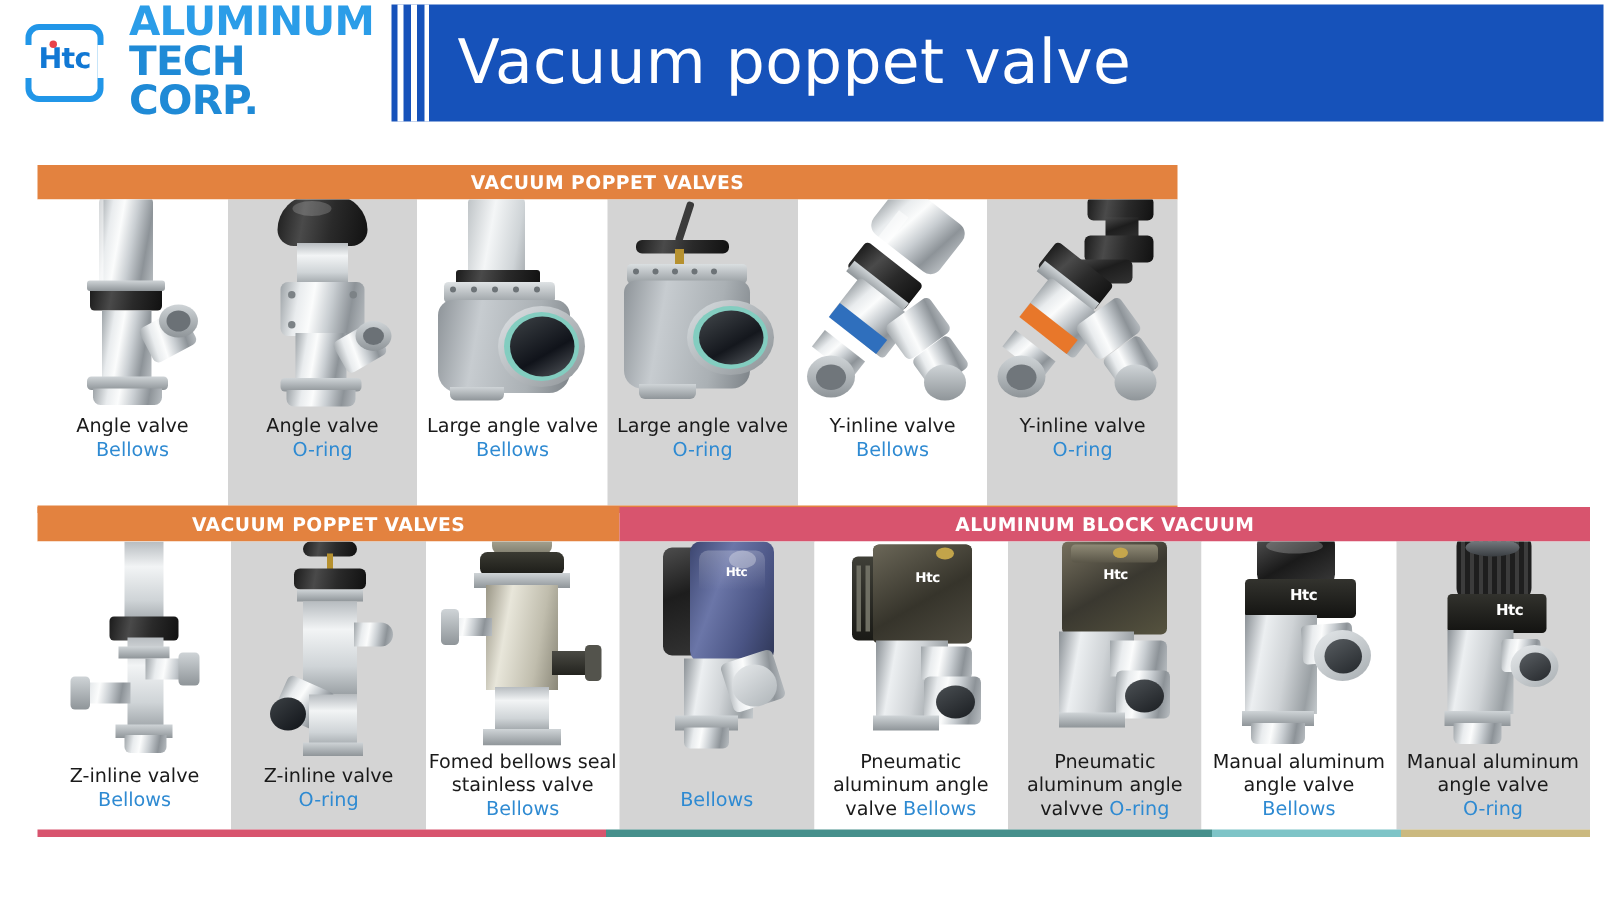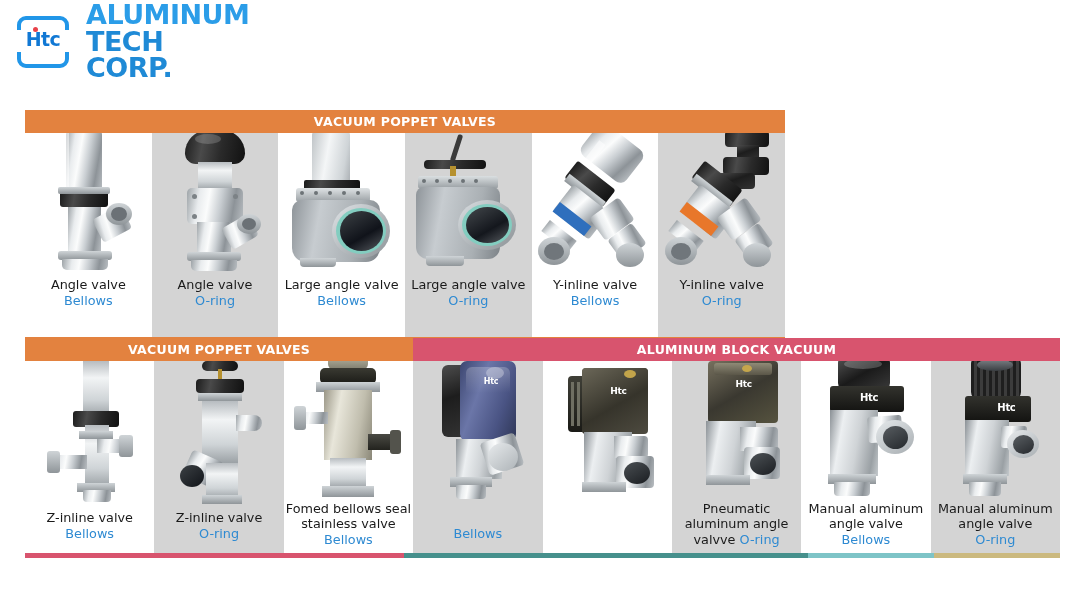--- a/index.html
+++ b/index.html
@@ -126,20 +126,26 @@
       <div class="notch-r"></div>
       <div class="reddot"></div>
       <div class="htc">Htc</div>
     </div>
     <div class="logo-words">
       <div class="l1">ALUMINUM</div>
       <div class="l2">TECH CORP.</div>
     </div>
   </div>
 
+  <div class="title-bar">
+    <div class="rule r1"></div>
+    <div class="rule r2"></div>
+    <div class="rule r3"></div>
+    <div class="title-text">Vacuum poppet valve</div>
+  </div>
 </div>
 
 <div class="table" id="table1" style="left:25px; top:110px; width:760px;">
   <div class="band">
       <div class="band-seg" style="flex: 1 1 0%; background: rgb(227, 130, 63);">VACUUM POPPET VALVES</div>
     </div>
   <div class="cols" style="height:204px;">
       <div class="col white" style="flex: 1 1 0%;">
         <div class="imgbox" style="height: 140px;">
           <div class="valve" style="width: 96px; height: 148px;">
@@ -348,20 +354,21 @@
             <div class="pc " style="left:28px;top:8px;width:66px;height:66px;border-radius:4px;background:linear-gradient(150deg,#6b6758,#36342b 55%,#4e4b40);"></div>
             <div class="pc " style="left:70px;top:10px;width:12px;height:8px;border-radius:50%;background:#c2a44a;"></div>
             <div class="pc htcmark" style="left:56px;top:26px;font-size:9px;">Htc</div>
             <div class="pc alum" style="left:30px;top:72px;width:48px;height:52px;"></div>
             <div class="pc metal" style="left:60px;top:76px;width:34px;height:22px;border-radius:0 4px 4px 0;"></div>
             <div class="pc metal" style="left:62px;top:96px;width:38px;height:32px;border-radius:4px;"></div>
             <div class="pc " style="left:70px;top:102px;width:26px;height:22px;border-radius:50%;background:linear-gradient(150deg,#4a4f53,#1a1d21);"></div>
             <div class="pc flange" style="left:28px;top:122px;width:44px;height:10px;"></div>
           </div>
         </div>
+        <div class="cap"><span>Pneumatic aluminum angle valve</span> <span class="sub">Bellows</span></div>
       </div>
       <div class="col gray" style="flex: 1 1 0%;">
         <div class="imgbox" style="height: 145px;">
           <div class="valve" style="width: 106px; height: 148px;">
             <div class="pc " style="left:24px;top:6px;width:70px;height:62px;border-radius:4px;background:linear-gradient(150deg,#76705e,#3a3830 50%,#56533f);"></div>
             <div class="pc " style="left:30px;top:8px;width:58px;height:12px;border-radius:3px;background:linear-gradient(180deg,#8f8a76,#5a5648);"></div>
             <div class="pc " style="left:58px;top:10px;width:10px;height:7px;border-radius:50%;background:#c5a64c;"></div>
             <div class="pc htcmark" style="left:52px;top:24px;font-size:9px;">Htc</div>
             <div class="pc alum" style="left:22px;top:66px;width:50px;height:56px;"></div>
             <div class="pc metal" style="left:56px;top:72px;width:38px;height:24px;border-radius:0 4px 4px 0;"></div>

